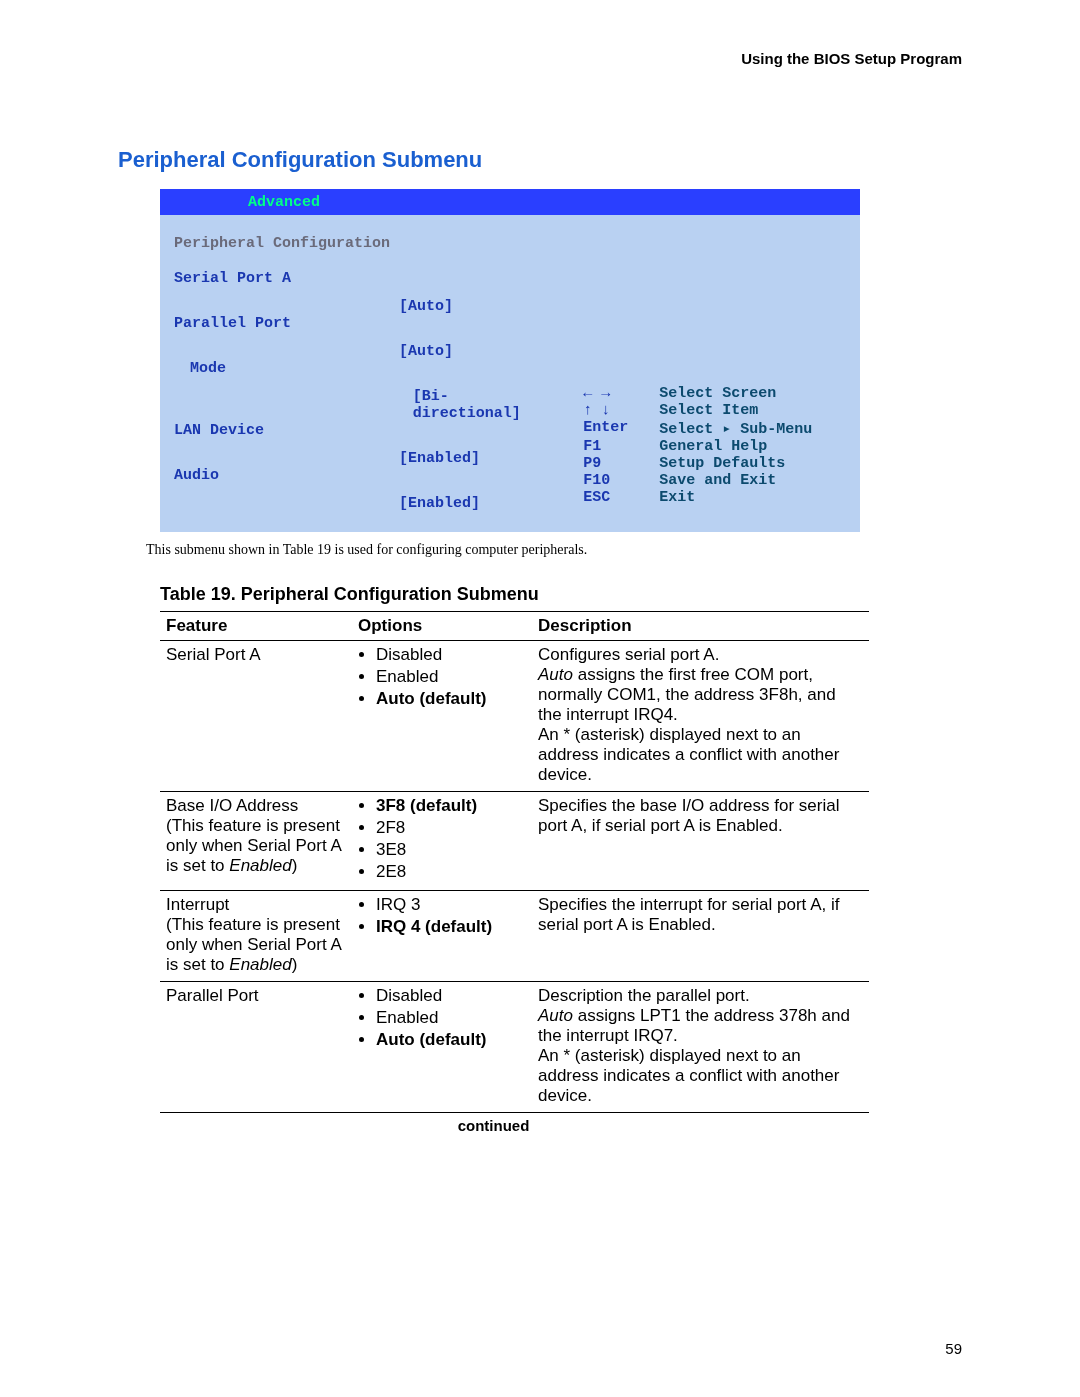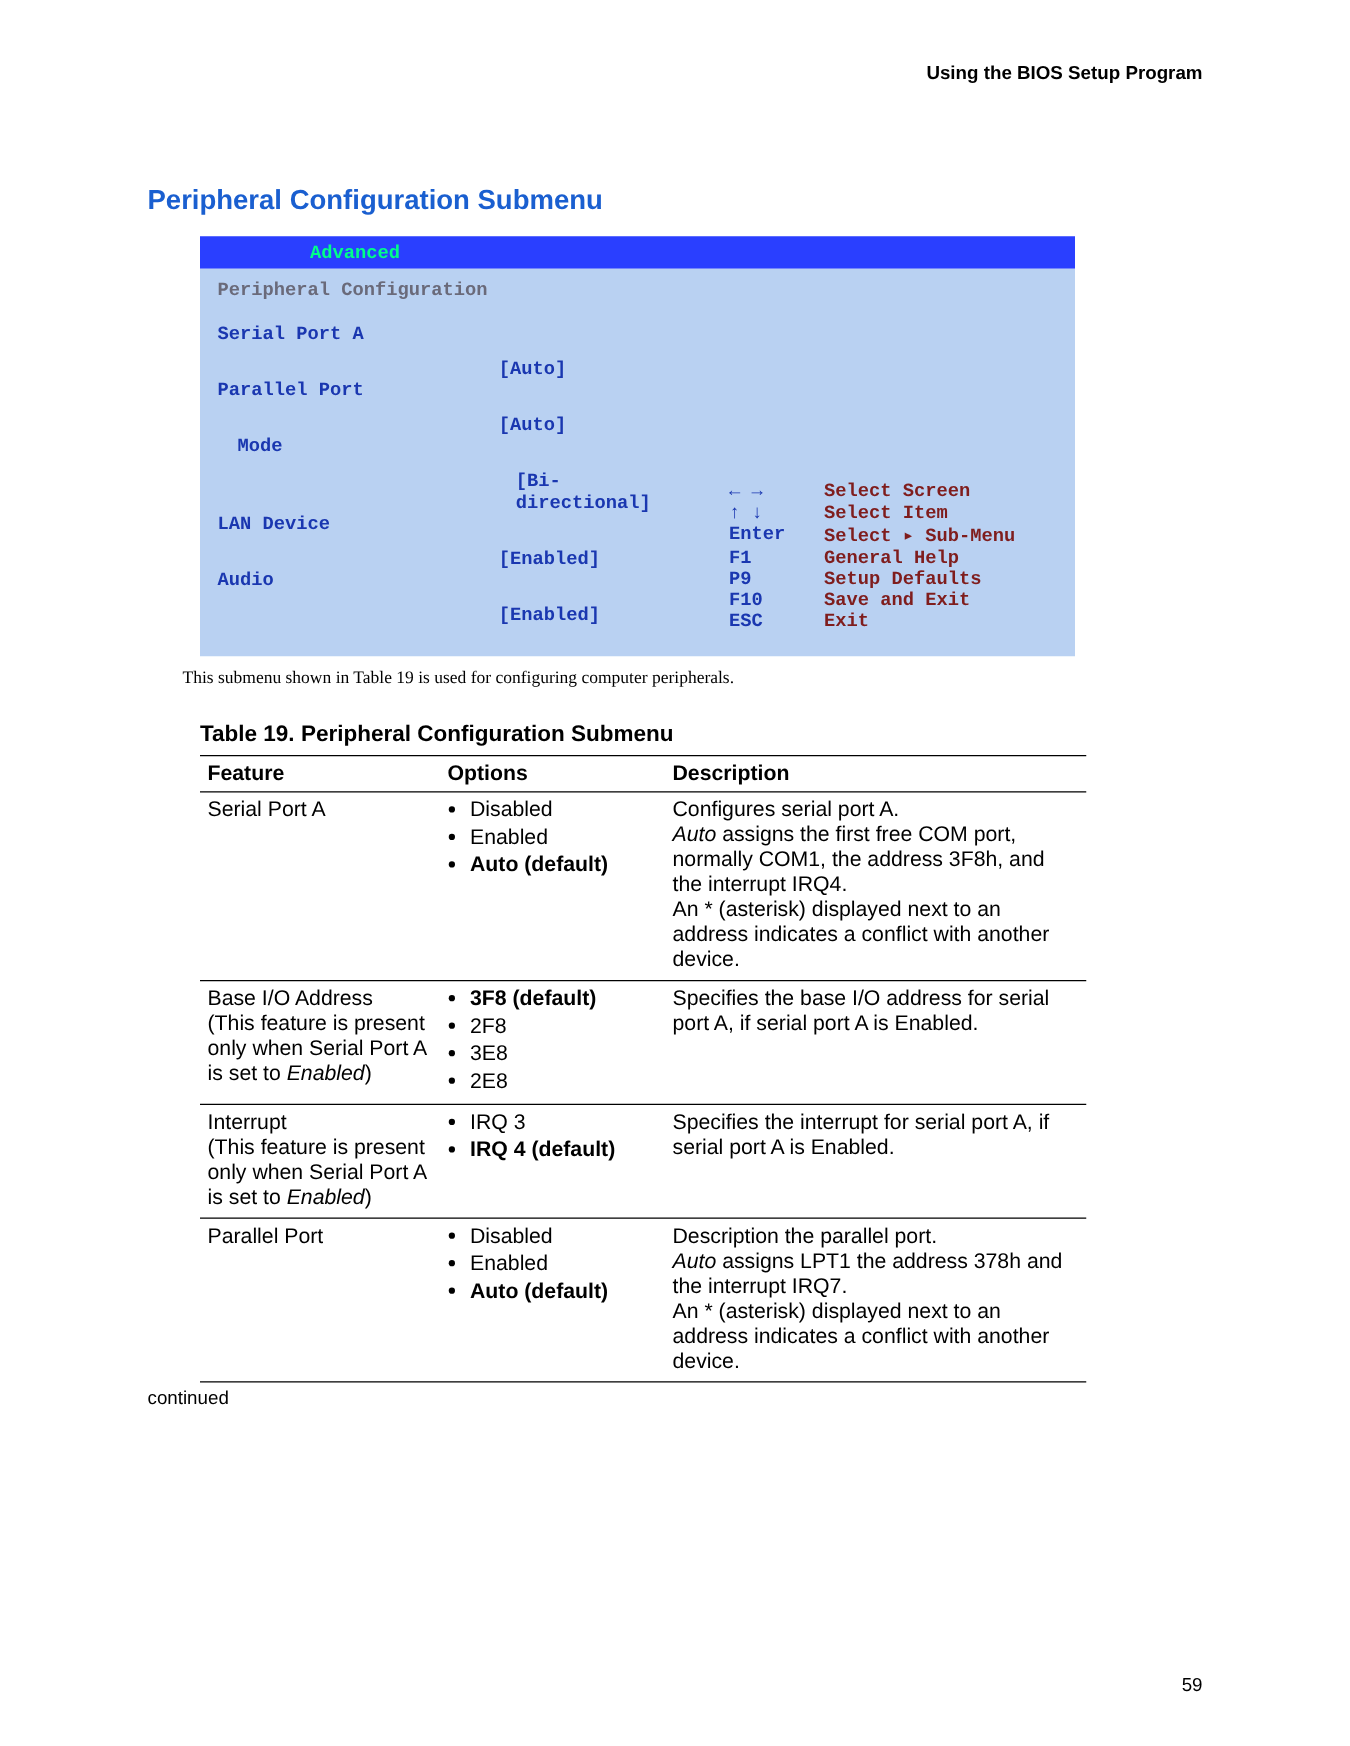--- a/index.html
+++ b/index.html
@@ -49,40 +49,40 @@
     padding: 0 8px;
     color: #00ff88;
   }
   .bios-body {
     background: #b9d1f2;
     display: flex;
     min-height: 310px;
   }
   .bios-left {
     flex: 1.45;
-    padding: 9px 14px;
+    padding: 20px 14px;
     color: #1a37b0;
   }
   .bios-right {
     flex: 1;
     padding: 10px 14px;
     border-left: 0px solid #5a7bd0;
   }
   .bios-left .subtitle {
     color: #6a6a7a;
     margin-bottom: 18px;
   }
   .bios-row { display: flex; }
   .bios-row.indent .lbl { padding-left: 16px; }
   .bios-row .lbl { width: 225px; }
   .bios-row .val { color: #1a37b0; margin-top: 28px; }
   .help-block { margin-top: 160px; font-weight: bold; }
   .help-row { display: flex; }
   .help-row .k { width: 76px; color: #1a37b0; }
-  .help-row .t { color: #7f1d1d; }
+  .help-row .t { color: #0c4a6e; }
 
   .caption-para {
     font-family: Liberation Serif, serif;
     font-size: 14px;
     margin: 8px 0 26px 28px;
   }
 
   .table-title {
     font-weight: bold;
     font-size: 18px;
@@ -113,23 +113,24 @@
   ul.opts {
     margin: 0;
     padding: 0 0 0 18px;
     list-style: disc;
   }
   ul.opts li { margin: 0 0 2px 0; }
   ul.opts li.b { font-weight: bold; }
   .ital { font-style: italic; text-align: center; }
   .continued {
     width: 751px;
-    text-align: left;
+    text-align: center;
     font-size: 15px;
     margin-top: 4px;
+    font-weight: bold;
   }
   .page-num {
     position: absolute;
     bottom: 40px;
     right: 118px;
     font-size: 15px;
   }
 </style>
 </head>
 <body>

